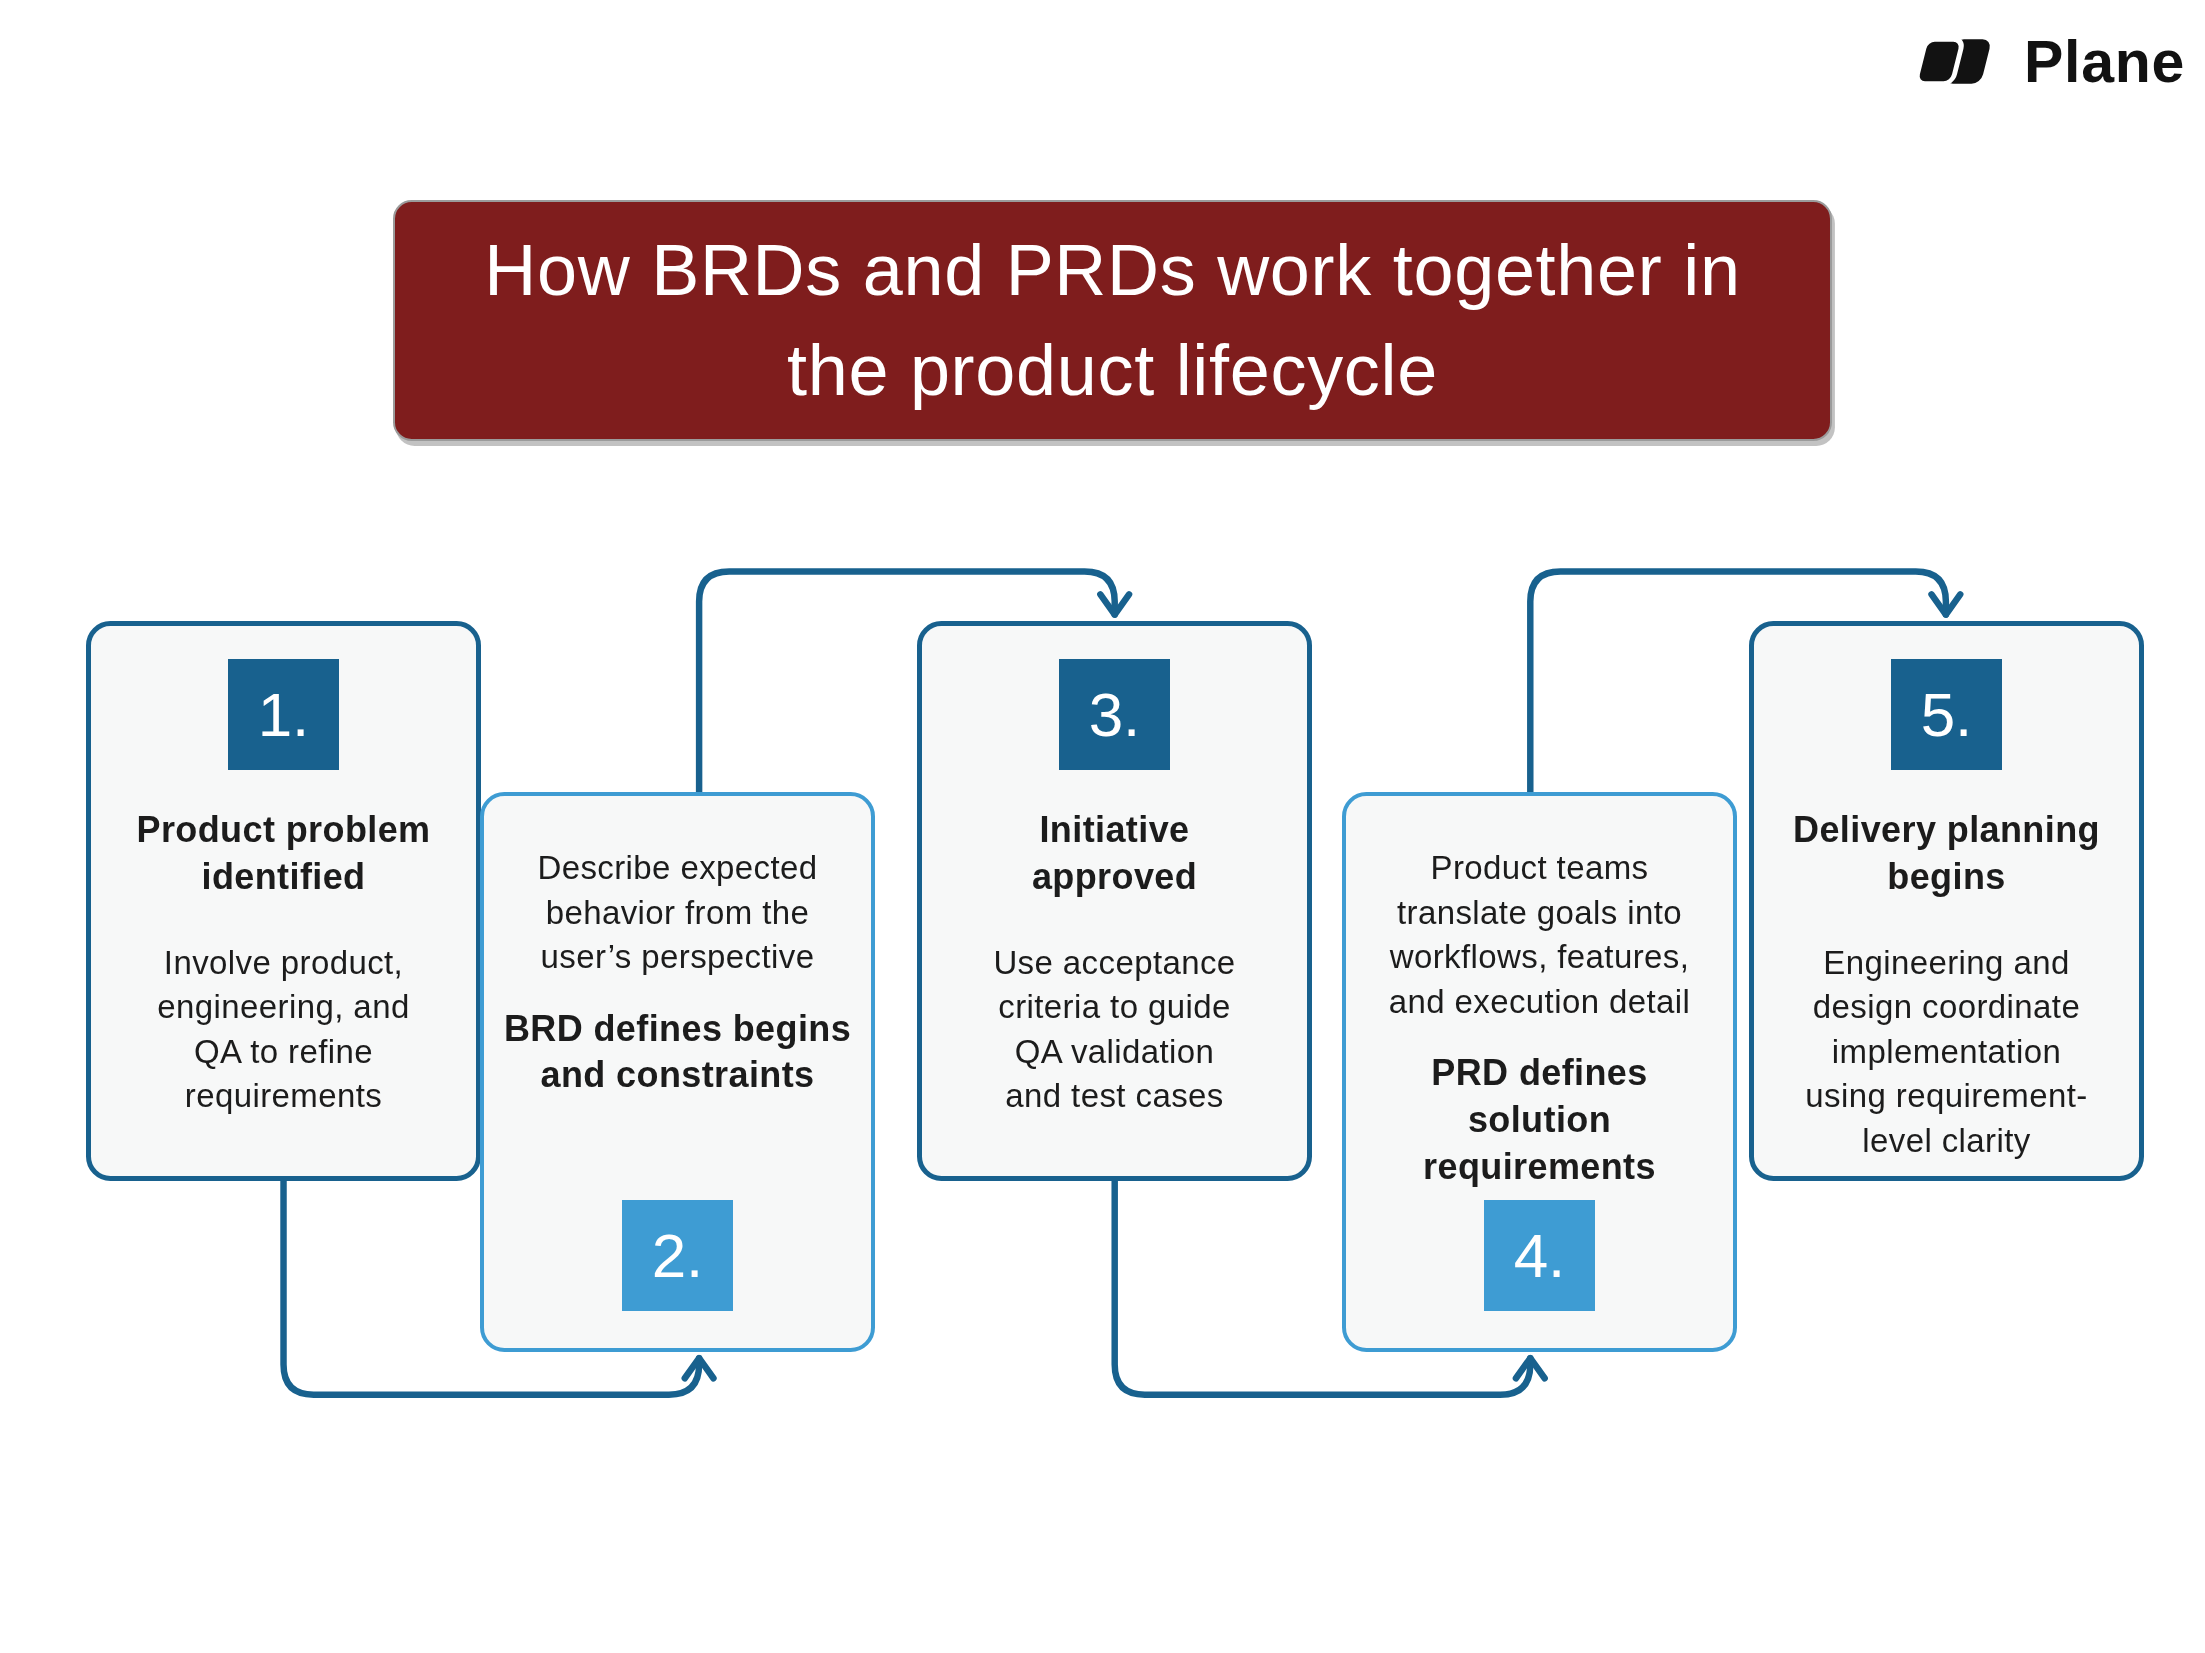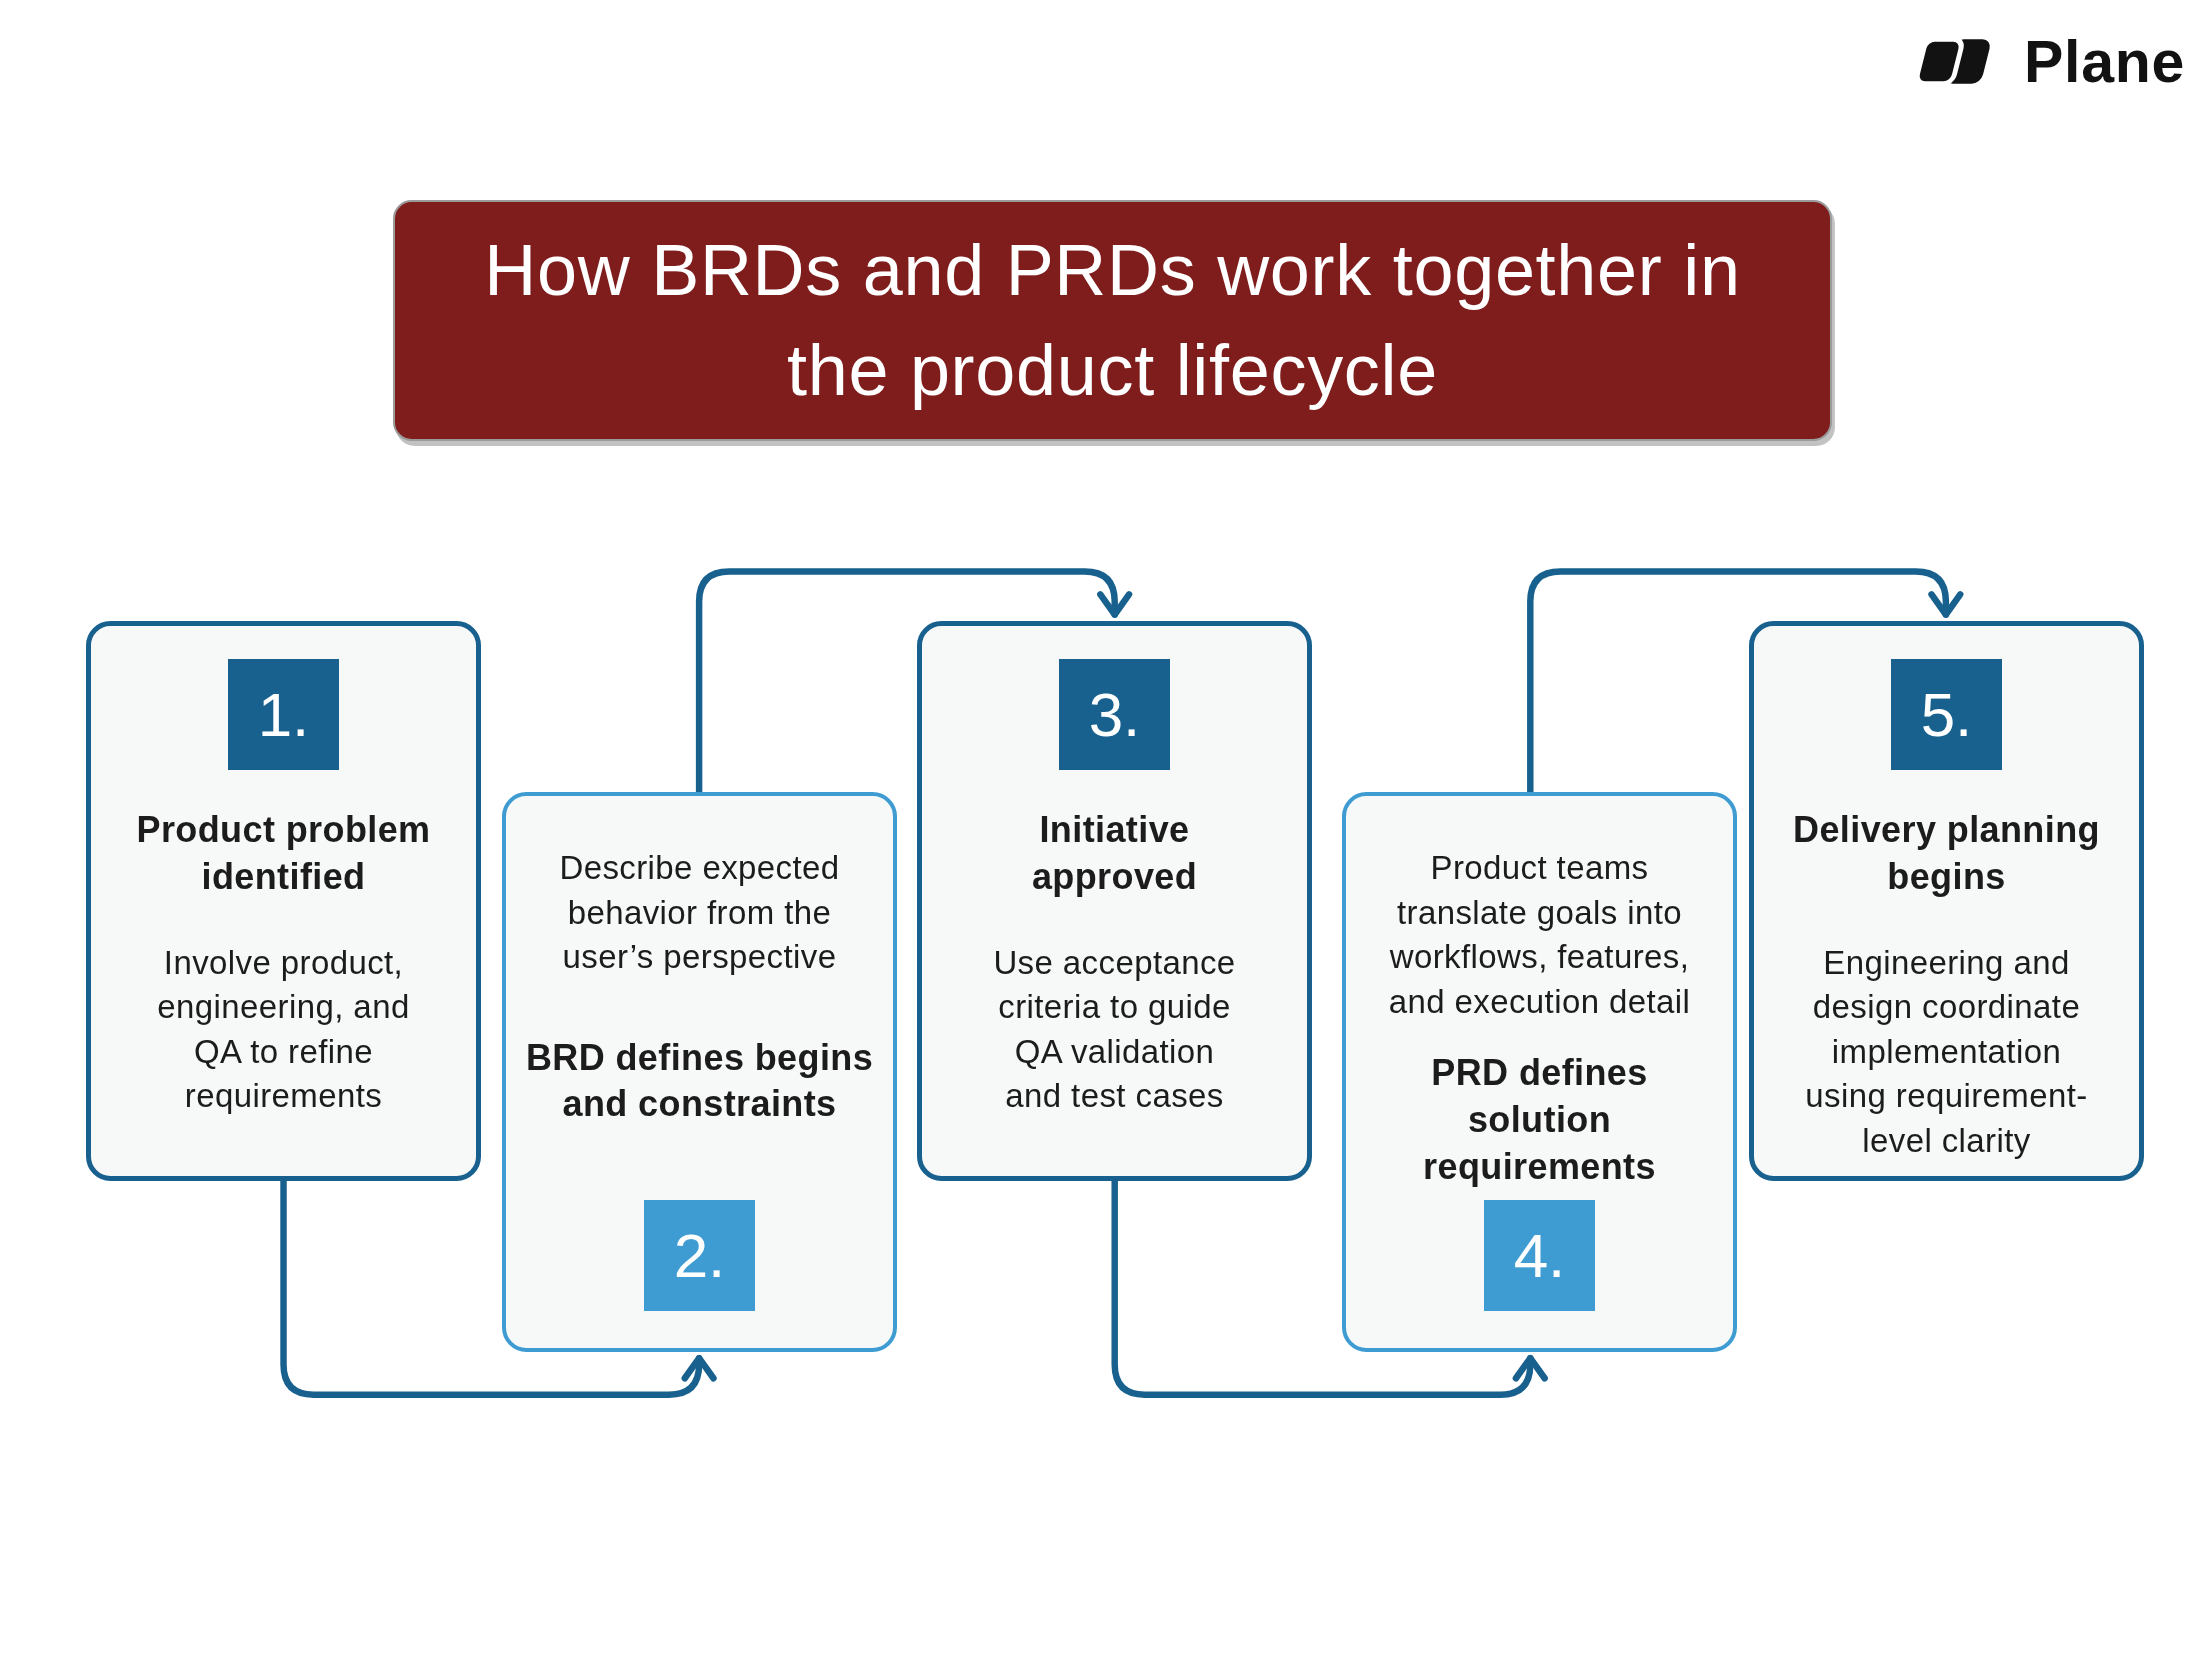--- a/index.html
+++ b/index.html
@@ -21,21 +21,21 @@
     white-space:pre-line;letter-spacing:0.7px;
   }
   
   .card{
     position:absolute;width:395px;height:560px;box-sizing:border-box;
     background:#F7F8F8;border-radius:24.4px;
     display:flex;flex-direction:column;align-items:center;text-align:center;
   }
   .card.dark{border:5px solid #18618E;top:621px;padding-top:33px;}
   .card.light{border:4.3px solid #3E9CD3;top:792px;padding-top:50px;}
-  .c1{left:86px;} .c2{left:502px;gap:29px;} .c3{left:917px;} .c4{left:1342px;} .c5{left:1749px;}
+  .c1{left:86px;} .c2{left:480px;} .c3{left:917px;} .c4{left:1342px;} .c5{left:1749px;}
   .numbox{
     flex:none;width:111px;height:111px;color:#ffffff;font-size:62px;
     display:flex;align-items:center;justify-content:center;
   }
   .nb-dark{background:#18618E;}
   .nb-light{background:#3E9CD3;}
   .card.light .numbox{margin-top:auto;margin-bottom:37px;}
   .heading{margin-top:37px;font-weight:bold;font-size:36px;line-height:1.3;white-space:pre-line;letter-spacing:0.4px;}
   .body-text{margin-top:40px;font-size:33px;line-height:1.35;white-space:pre-line;letter-spacing:0.4px;}
   .card.light .body-text{margin-top:0;}

